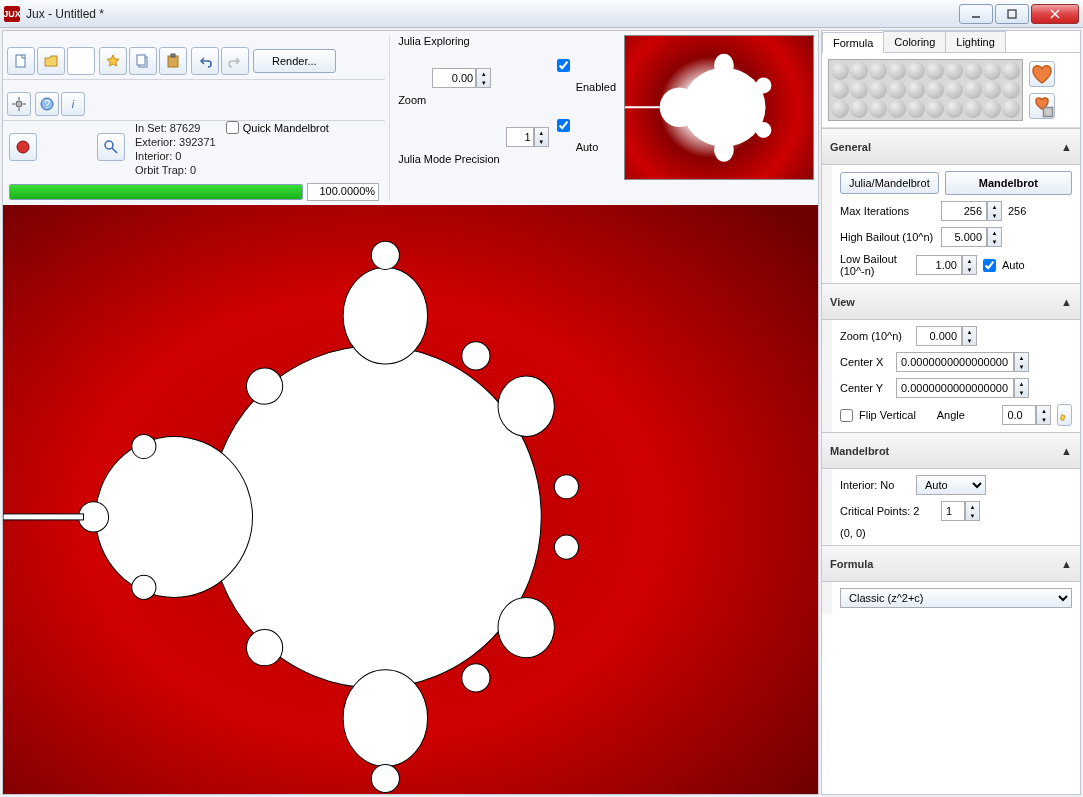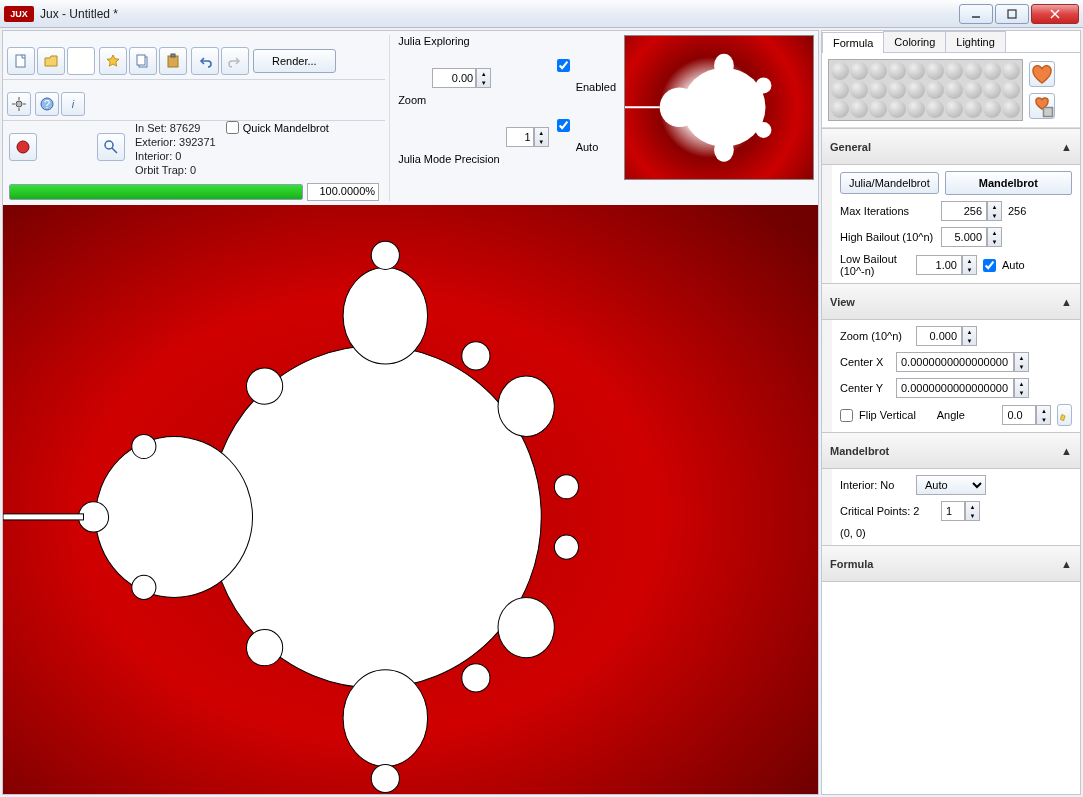--- a/index.html
+++ b/index.html
@@ -1,20 +1,20 @@
 <!DOCTYPE html>
 <html><head>
 <meta charset="utf-8">
 <style>
 * { box-sizing: border-box; margin: 0; padding: 0; font-family: "Segoe UI", Tahoma, sans-serif; font-size: 11px; }
 body { background: #f0f0f0; width: 1083px; height: 797px; overflow: hidden; display: flex; flex-direction: column; }
 
 
 .titlebar { height: 28px; background: linear-gradient(to bottom, #fdfdfe, #e8edf5, #dce5f1); display: flex; align-items: center; padding: 0 4px; border-bottom: 1px solid #b6bccc; }
-.titlebar .app-icon { width: 30px; height: 16px; background: #a00; border-radius: 2px; color: #fff; font-weight: bold; font-size: 9px; display: flex; align-items: center; justify-content: center; margin-right: 6px; }
+.titlebar .app-icon { width: 16px; height: 16px; background: #a00; border-radius: 2px; color: #fff; font-weight: bold; font-size: 9px; display: flex; align-items: center; justify-content: center; margin-right: 6px; }
 .titlebar .title { flex: 1; color: #222; font-size: 12px; }
 .titlebar .win-btns { display: flex; gap: 2px; }
 .titlebar .win-btn { width: 34px; height: 20px; border: 1px solid #8a9db8; border-radius: 3px; background: linear-gradient(#f7fbff,#dbe7f5); display: flex; align-items: center; justify-content: center; cursor: pointer; }
 .titlebar .win-btn.close { width: 48px; background: linear-gradient(#f1a0a0,#d44,#c22); border-color: #963030; color: #fff; }
 .titlebar .win-btn svg { width: 12px; height: 10px; }
 
 
 .body-row { flex: 1; display: flex; min-height: 0; }
 .left-col { flex: 1; display: flex; flex-direction: column; min-width: 0; border: 1px solid #c0c7d6; background: #fff; margin: 2px; }
 .right-col { width: 260px; display: flex; flex-direction: column; border: 1px solid #c0c7d6; background: #f4f4f4; margin: 2px 2px 2px 0; }
@@ -490,17 +490,20 @@
           <label>(0, 0)</label>
         </div>
       </div>
     </div>
 
     <div class="section">
       <div class="section-head">
           <span>Formula</span>
           <span class="collapse">▲</span>
         </div>
+      <div class="section-body">
+        <select class="sel" style="width:100%"><option>Classic (z^2+c)</option></select>
+      </div>
     </div>
 
     <div style="flex:1; background:#fff;"></div>
   </div>
 </div>
 
 </body></html>

